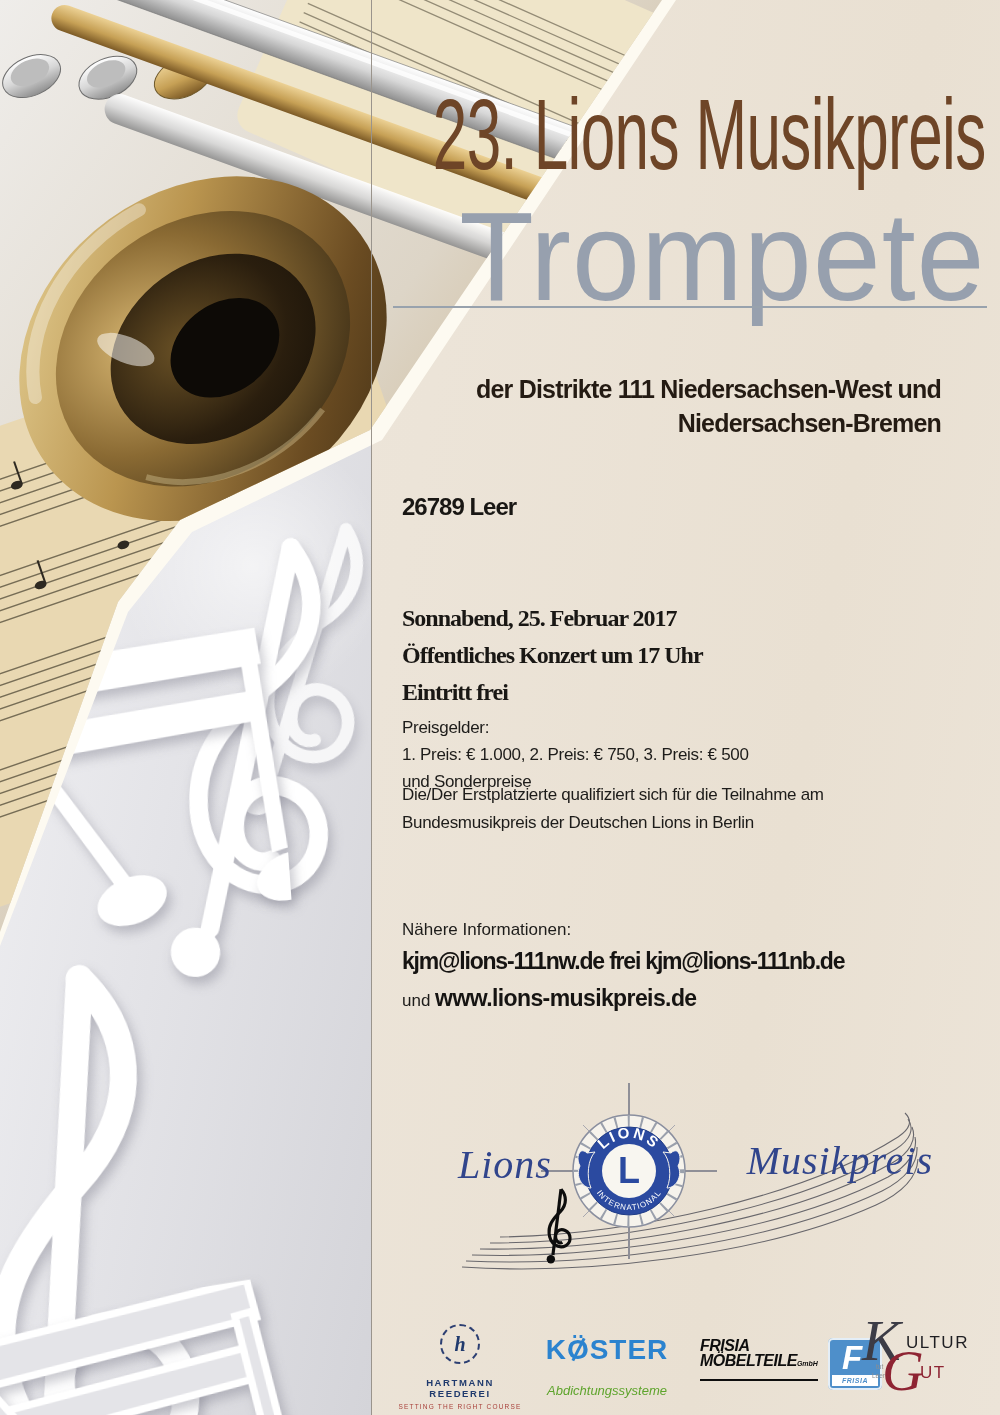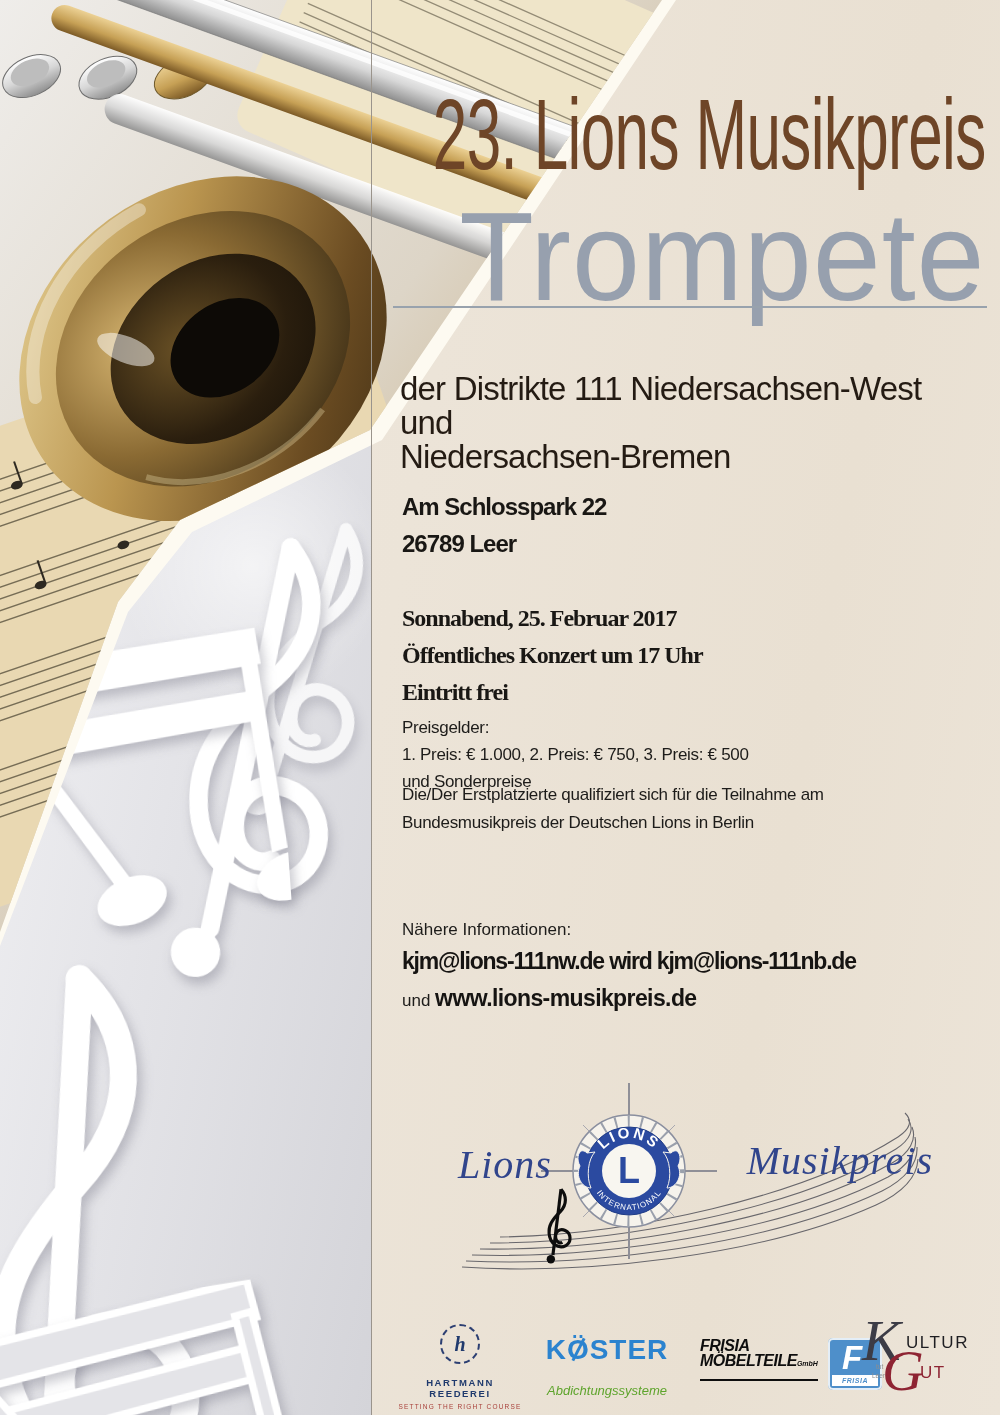--- a/index.html
+++ b/index.html
@@ -37,22 +37,22 @@
   .photo svg{width:100%;height:100%;display:block;}
   
   .title-line{position:absolute;right:14px;z-index:10;white-space:nowrap;line-height:1;}
   .title-line>span{display:inline-block;transform-origin:100% 50%;}
   .main-title{top:84px;font-size:100px;color:#6e4527;letter-spacing:-1px;}
   .main-title>span{transform:scaleX(.62);}
   .sub-title{top:194px;font-size:126px;color:#97a0ae;letter-spacing:1px;}
   .sub-title>span{transform:scaleX(.97);}
   .head-rule{position:absolute;left:393px;right:13px;top:306px;height:2px;background:#98a2ad;z-index:10;}
   
-  .district{position:absolute;left:400px;right:59px;top:372px;z-index:10;
-    font-weight:normal;font-size:33px;line-height:34px;letter-spacing:-.8px;color:#241b13;}
+  .district{position:absolute;left:400px;right:59px;top:372px;z-index:10;text-align:right;
+    font-weight:bold;font-size:25px;line-height:34px;letter-spacing:-.8px;color:#241b13;}
   .block-bold{position:absolute;left:402px;z-index:10;font-weight:bold;font-size:24px;
     line-height:37px;letter-spacing:-1px;color:#191714;}
   .venue{top:488px;}
   .event{top:600px;font-family:Liberation Serif, serif;}
   .block-reg{position:absolute;left:402px;z-index:10;font-size:17px;line-height:27px;
     letter-spacing:-.3px;color:#1d1c1a;}
   .prizes{top:714px;}
   .qual{top:781px;line-height:28px;}
   .info-heading{position:absolute;left:402px;top:920px;z-index:10;font-size:17px;color:#1d1c1a;}
   .emails{position:absolute;left:402px;top:948px;z-index:10;font-weight:bold;font-size:23px;letter-spacing:-1.2px;color:#161412;}
@@ -237,21 +237,20 @@
   <div class="title-line main-title"><span>23. Lions Musikpreis</span></div>
   <div class="title-line sub-title"><span>Trompete</span></div>
   <div class="head-rule"></div>
 
   <div class="district">
     <div>der Distrikte 111 Niedersachsen-West und</div>
     <div>Niedersachsen-Bremen</div>
   </div>
 
   <div class="block-bold venue">
-    <div>Am Schlosspark 22</div>
     <div>26789 Leer</div>
   </div>
 
   <div class="block-bold event">
     <div>Sonnabend, 25. Februar 2017</div>
     <div>Öffentliches Konzert um 17 Uhr</div>
     <div>Eintritt frei</div>
   </div>
 
   <div class="block-reg prizes">
@@ -259,21 +258,21 @@
     <div>1. Preis: € 1.000, 2. Preis: € 750, 3. Preis: € 500</div>
     <div>und Sonderpreise</div>
   </div>
 
   <div class="block-reg qual">
     <div>Die/Der Erstplatzierte qualifiziert sich für die Teilnahme am</div>
     <div>Bundesmusikpreis der Deutschen Lions in Berlin</div>
   </div>
 
   <div class="info-heading">Nähere Informationen:</div>
-  <div class="emails">kjm@lions-111nw.de wird kjm@lions-111nb.de</div>
+  <div class="emails">kjm@lions-111nw.de frei kjm@lions-111nb.de</div>
   <div class="webline"><span>und</span> <b>www.lions-musikpreis.de</b></div>
 
   <div class="logo-block">
     <svg class="swoosh" viewBox="0 0 550 190">
       <g fill="none" stroke="#52525a" stroke-width="1.1" opacity=".85">
         <path d="M22,182 C140,190 320,172 436,120 C462,108 477,92 478,74"></path>
         <path d="M26,176 C150,182 330,160 442,106 C466,94 478,78 477,62"></path>
         <path d="M32,170 C160,174 340,148 448,92 C468,81 478,66 475,52"></path>
         <path d="M40,164 C170,166 350,136 452,78 C470,68 477,54 472,42"></path>
         <path d="M50,158 C180,158 358,124 456,64 C470,55 475,44 468,34"></path>

